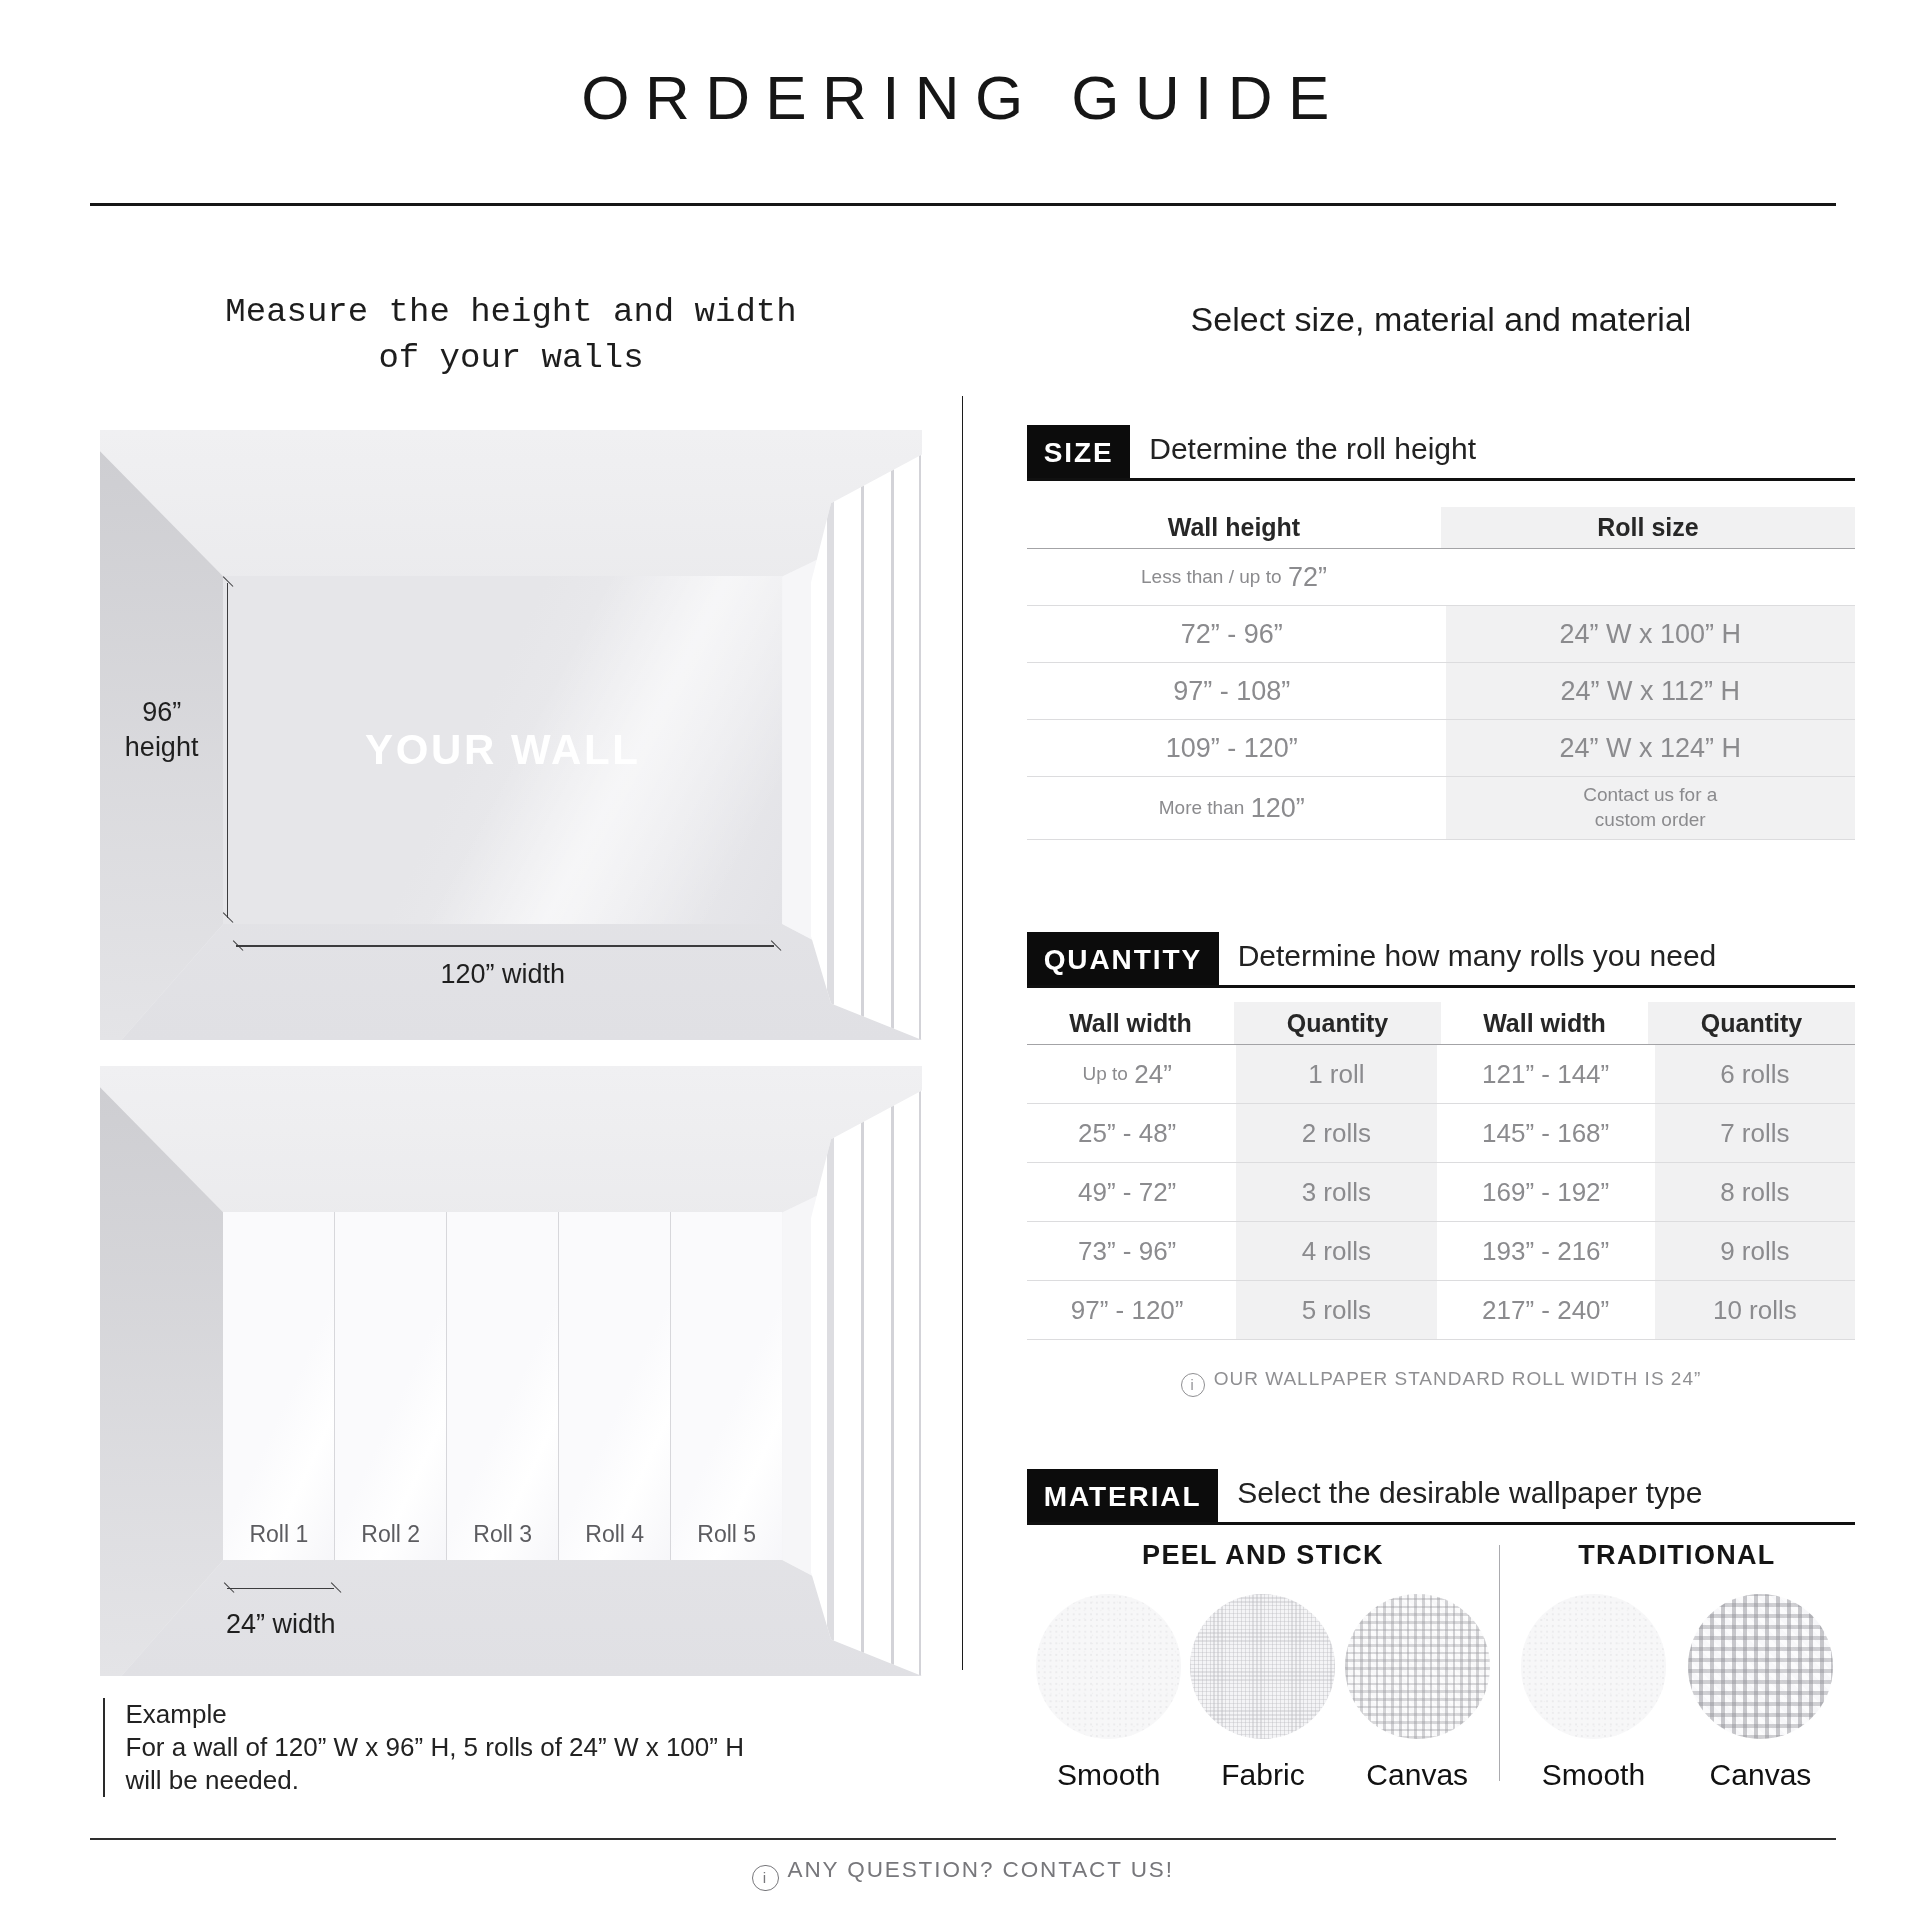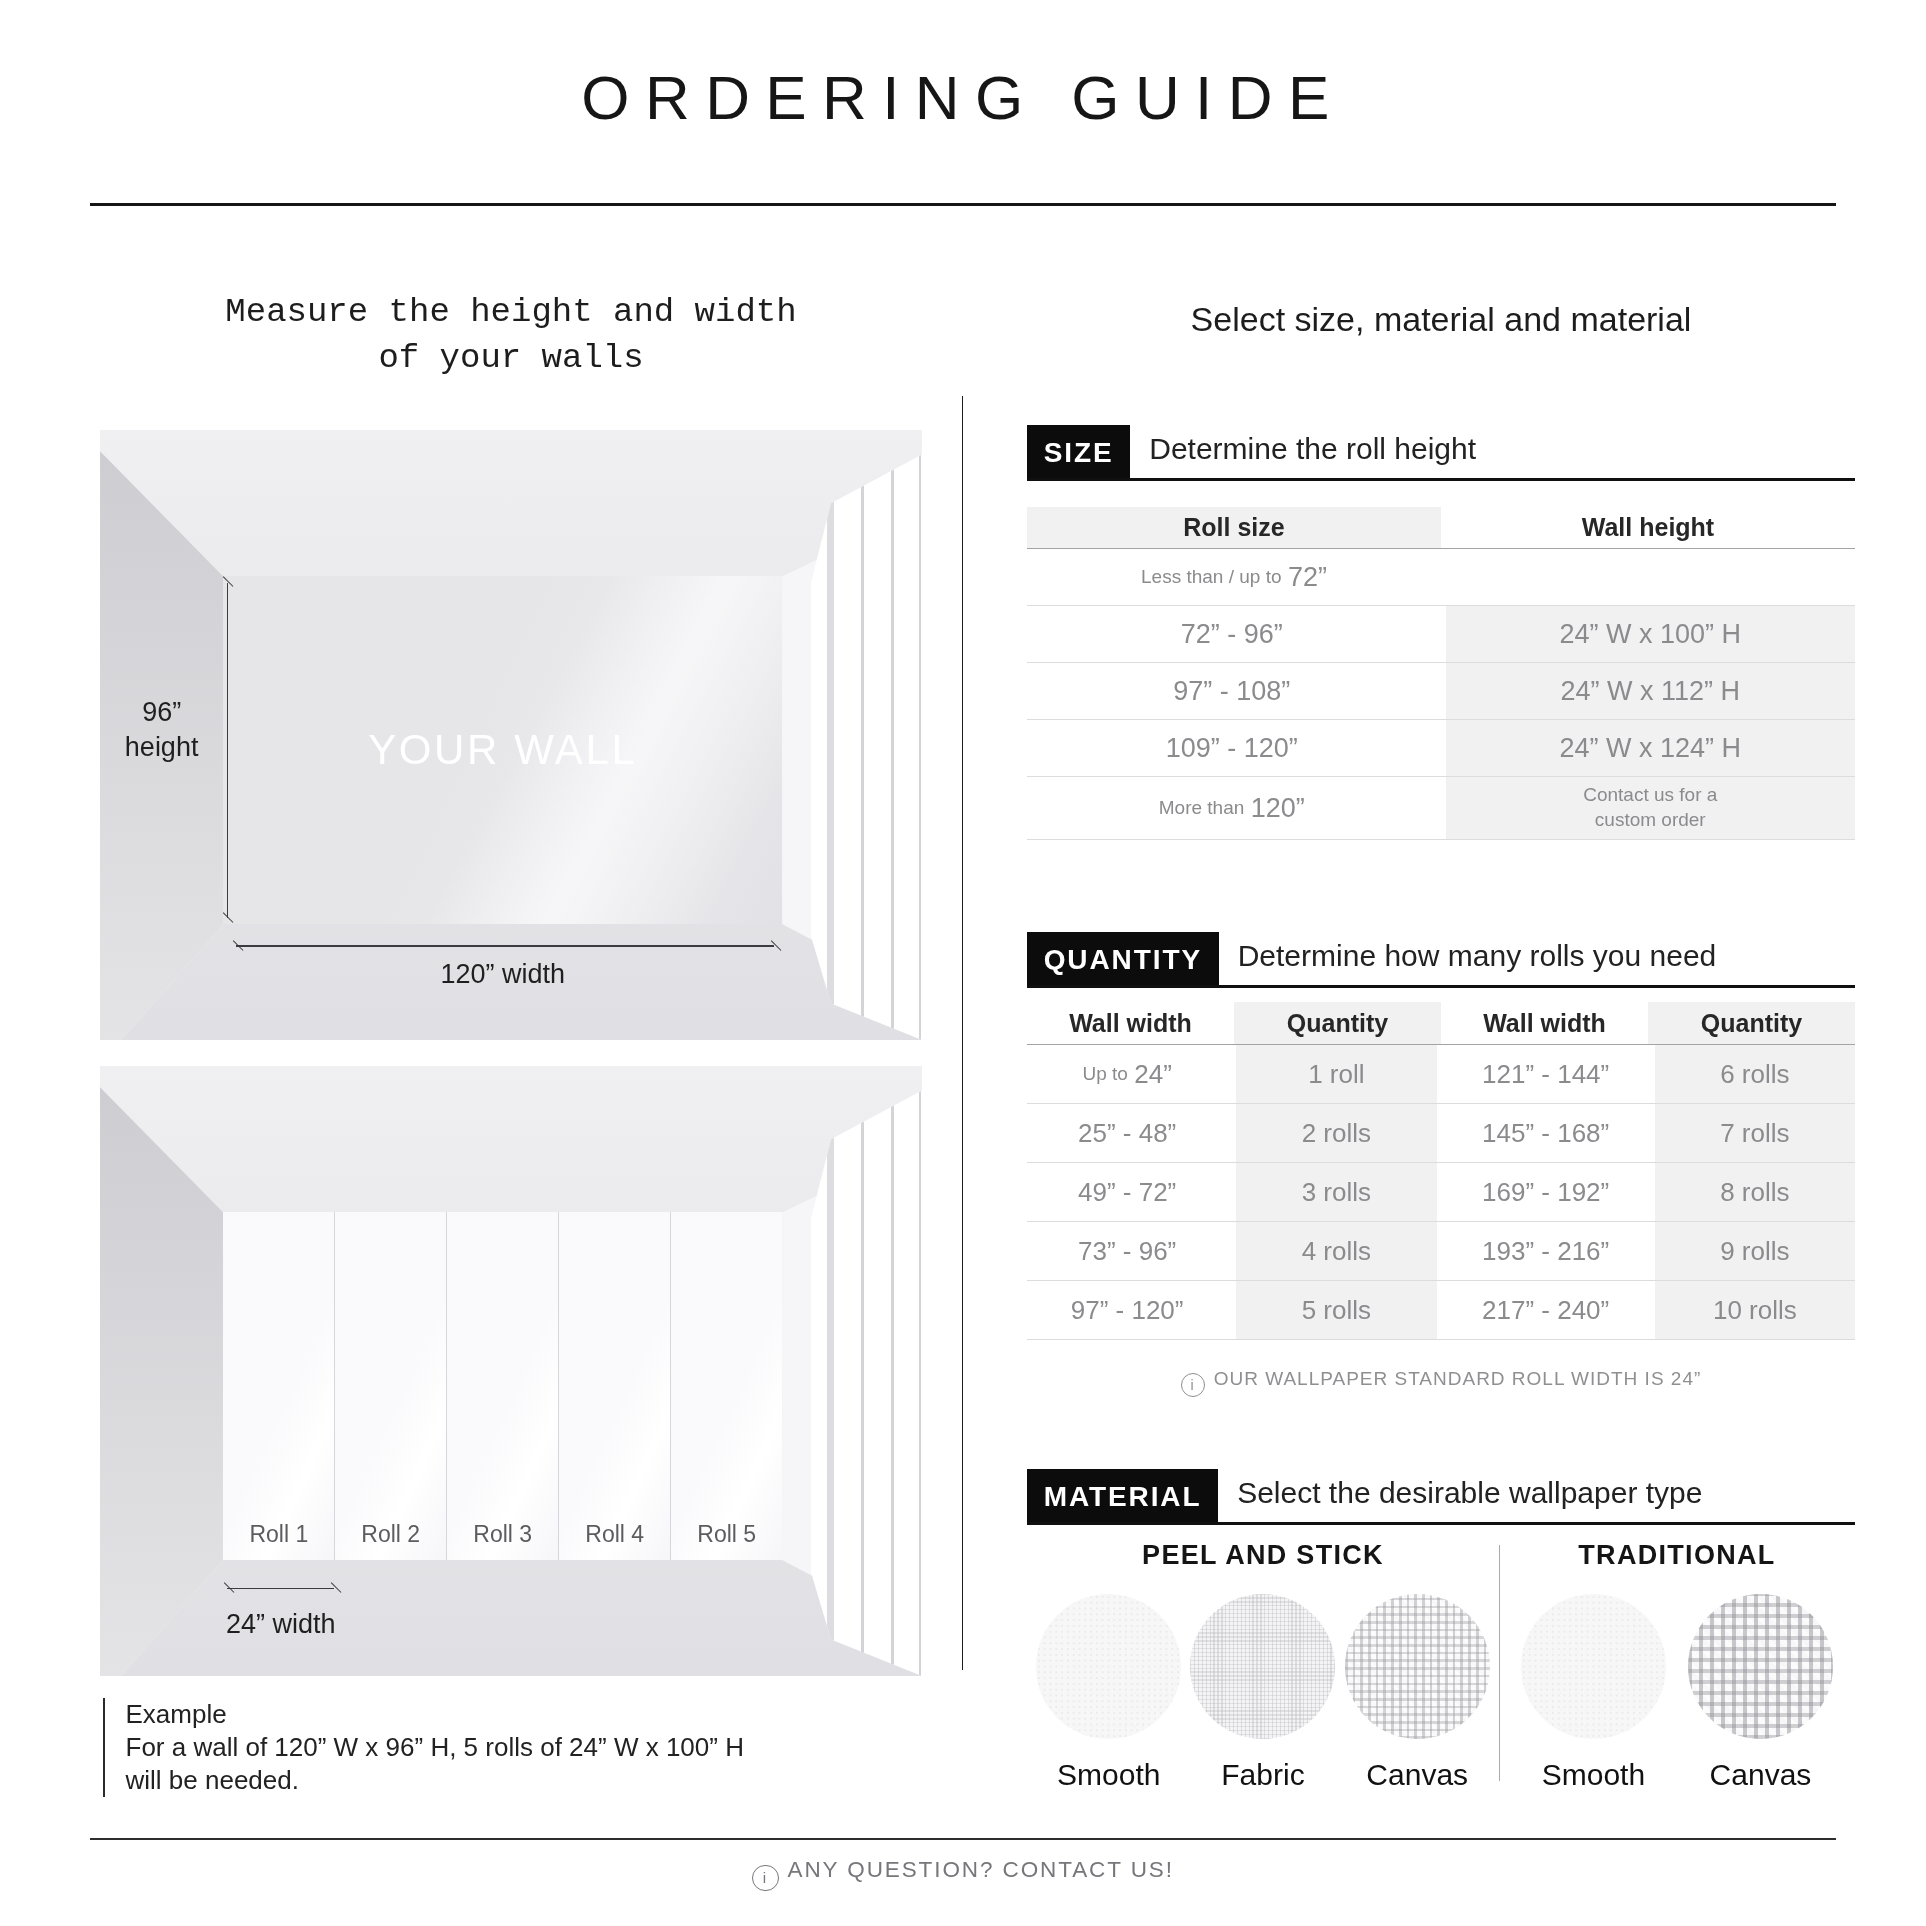--- a/index.html
+++ b/index.html
@@ -33,21 +33,21 @@
   .floor{position:absolute;left:0;top:0;width:100%;height:100%;
     background:linear-gradient(to bottom,#ececee,#e0e0e4);
     clip-path:polygon(0 104%,15% 81%,83% 81%,100% 93%,100% 104%,0 104%);}
   .right-wall{position:absolute;left:0;top:0;width:100%;height:100%;background:#f6f6f8;
     clip-path:polygon(83% 24%,100% 13%,100% 93%,83% 81%);}
   .window{position:absolute;left:86.5%;top:0;width:13.5%;height:100%;background:#ffffff;
     clip-path:polygon(0 25%,18% 12%,100% 4%,100% 100%,18% 94%,0 83%);}
   .window .mullion{position:absolute;top:0;bottom:0;width:2.6px;background:#d3d3d8;}
   .window .frame-post{position:absolute;left:14%;top:0;bottom:0;width:7.7px;background:#dddde1;}
   .wall-word{position:absolute;left:15%;top:24%;width:68%;height:57%;display:flex;
-    align-items:center;justify-content:center;color:#ffffff;font-size:42px;font-weight:400;letter-spacing:2.6px;}
+    align-items:center;justify-content:center;color:#ffffff;font-size:42px;font-weight:700;letter-spacing:2.6px;}
   
   .rolls{position:absolute;left:15%;top:24%;width:68%;height:57%;display:flex;
     background:#fbfbfd;}
   .roll-panel{flex:1;position:relative;border-right:1.3px solid #d7d7db;
     background:linear-gradient(115deg,#fafafc 55%,#ffffff 75%,#f6f6f9);}
   .roll-panel:last-child{border-right:none;}
   .roll-label{position:absolute;left:0;bottom:11.6px;width:100%;text-align:center;
     color:#5c5c60;font-size:23px;}
   
   .dim{position:absolute;background:#3c3c3e;}
@@ -209,22 +209,22 @@
   <div class="main-divider"></div>
 
   <div class="right-heading">Select size, material and material</div>
 
   <div class="sec-header size-header">
     <div class="sec-badge">SIZE</div>
     <div class="sec-title">Determine the roll height</div>
   </div>
   <div class="tbl size-table">
     <div class="trow head">
+      <div class="tcell">Wall height</div>
       <div class="tcell gray-col">Roll size</div>
-      <div class="tcell">Wall height</div>
     </div>
     <div class="trow body">
       <div class="tcell">
           <span class="prefix">Less than / up to</span>
           <span>72”</span>
         </div>
     </div>
     <div class="trow body">
       <div class="tcell">72” - 96”</div>
       <div class="tcell gray-col">24” W x 100” H</div>

